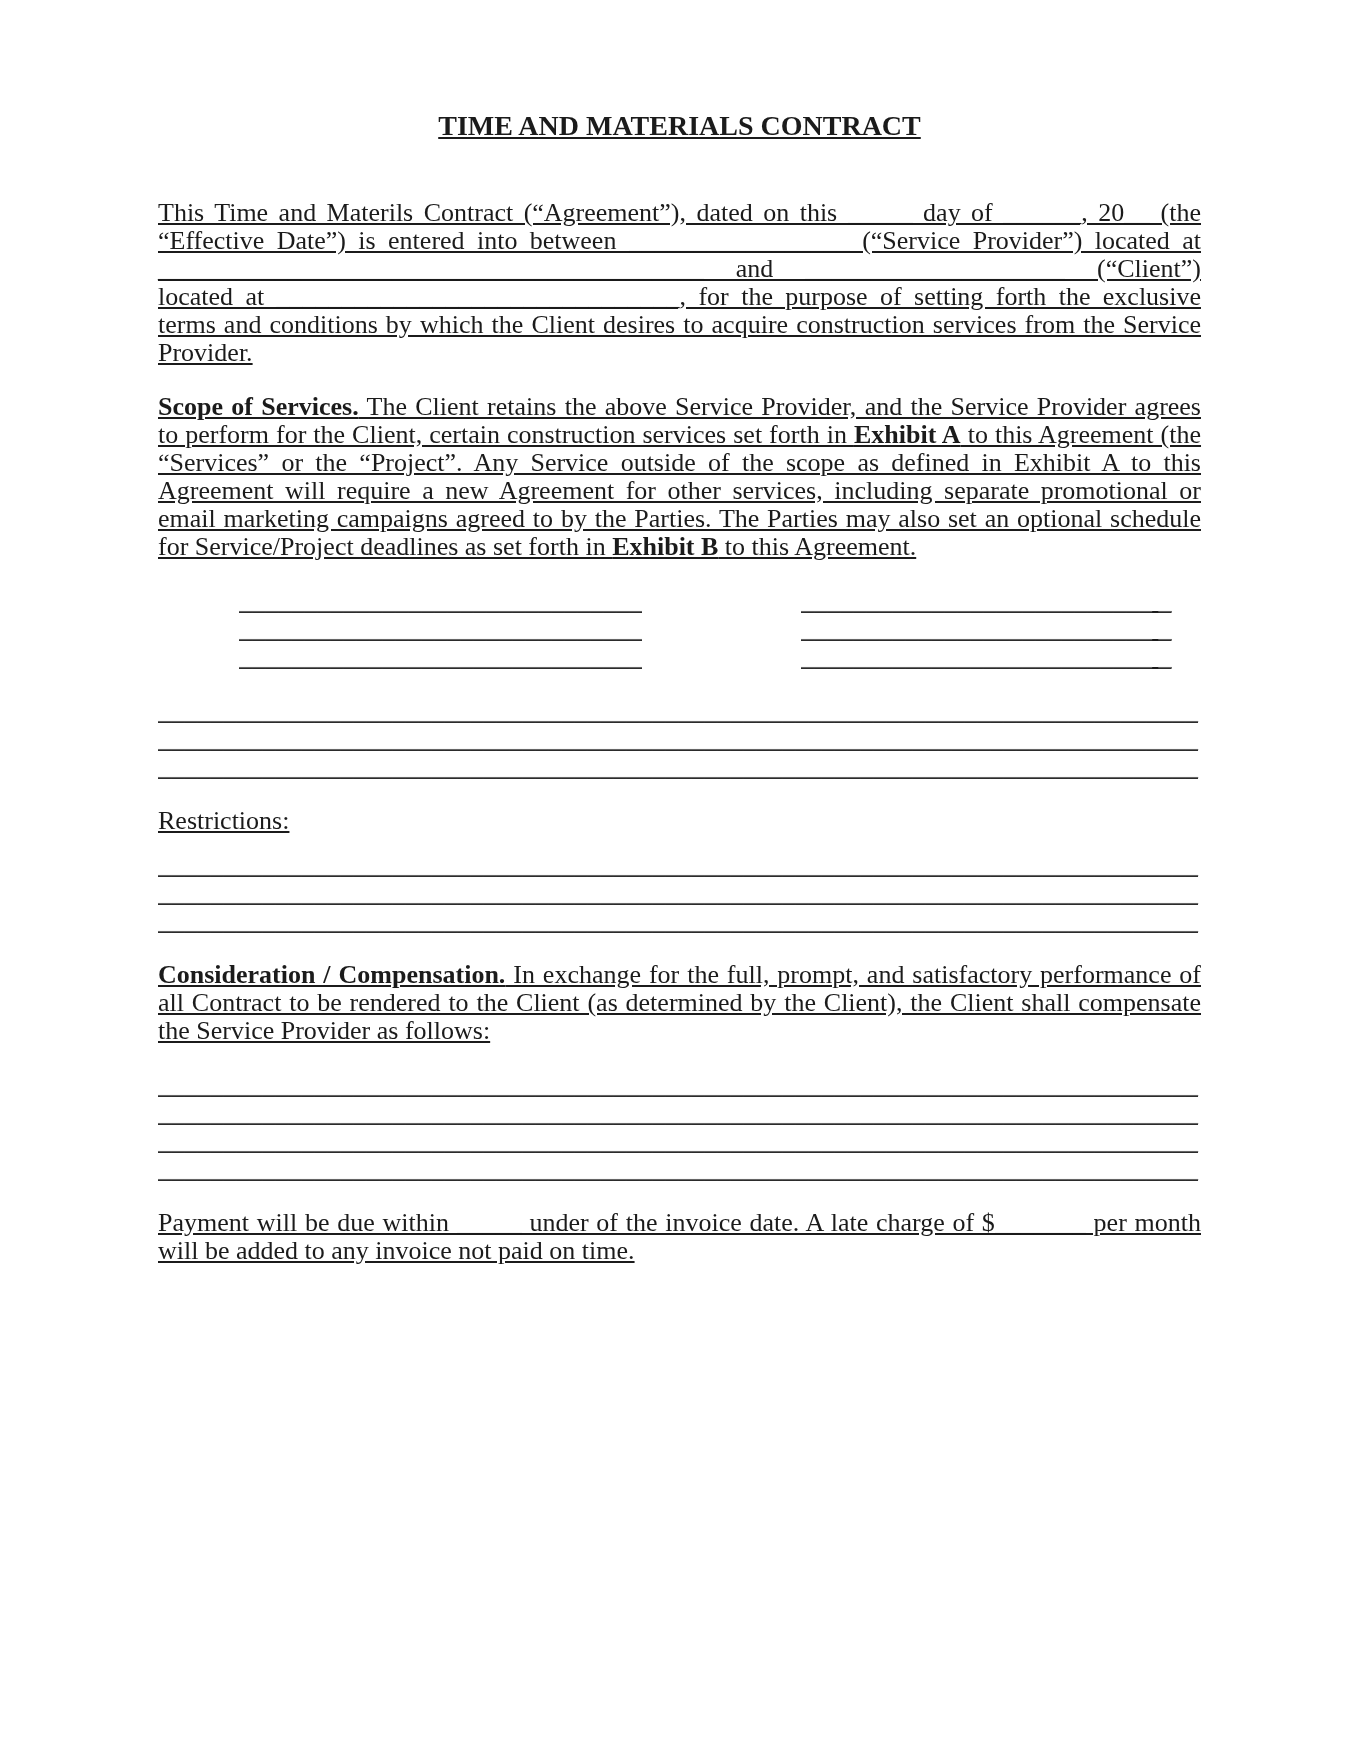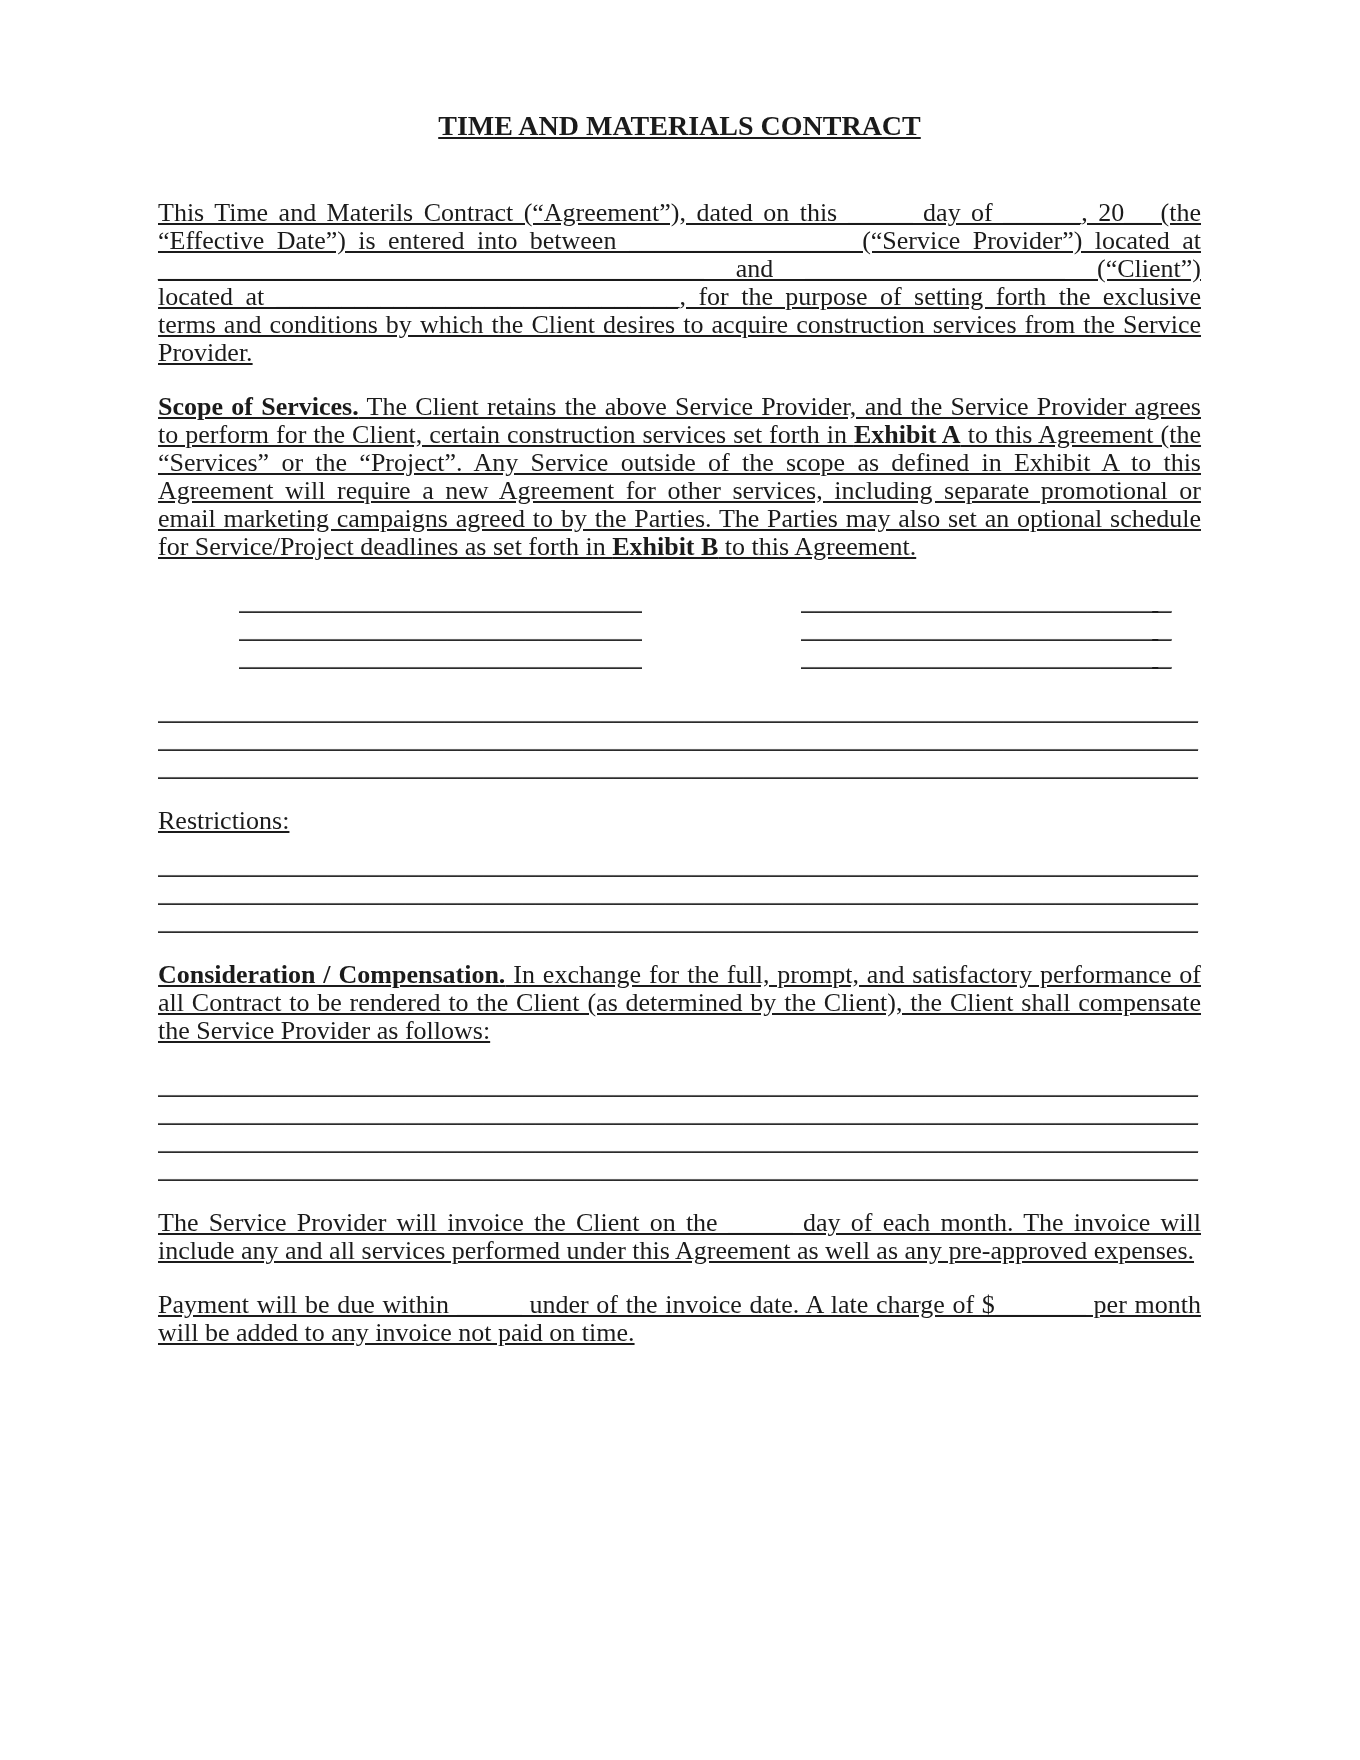--- a/index.html
+++ b/index.html
@@ -88,18 +88,17 @@
 
     <p class="para"><span style="font-weight: bold;">Consideration / Compensation.</span><span> In exchange for the full, prompt, and satisfactory performance of all Contract to be rendered to the Client (as determined by the Client), the Client shall compensate the Service Provider as follows:</span></p>
 
     <div class="lines-group">
         <div class="rule-line">________________________________________________________________________________</div>
         <div class="rule-line">________________________________________________________________________________</div>
         <div class="rule-line">________________________________________________________________________________</div>
         <div class="rule-line">________________________________________________________________________________</div>
       </div>
 
-    <p class="para">The Service Provider will invoice the Client on the _____ day of each month. The invoice will include any and all services performed under this Agreement as well as any pre-approved expenses.</p>
 
     <p class="para">Payment will be due within _____ under of the invoice date. A late charge of $_______ per month will be added to any invoice not paid on time.</p>
 
   </div>
 </div>
 
 </body></html>

